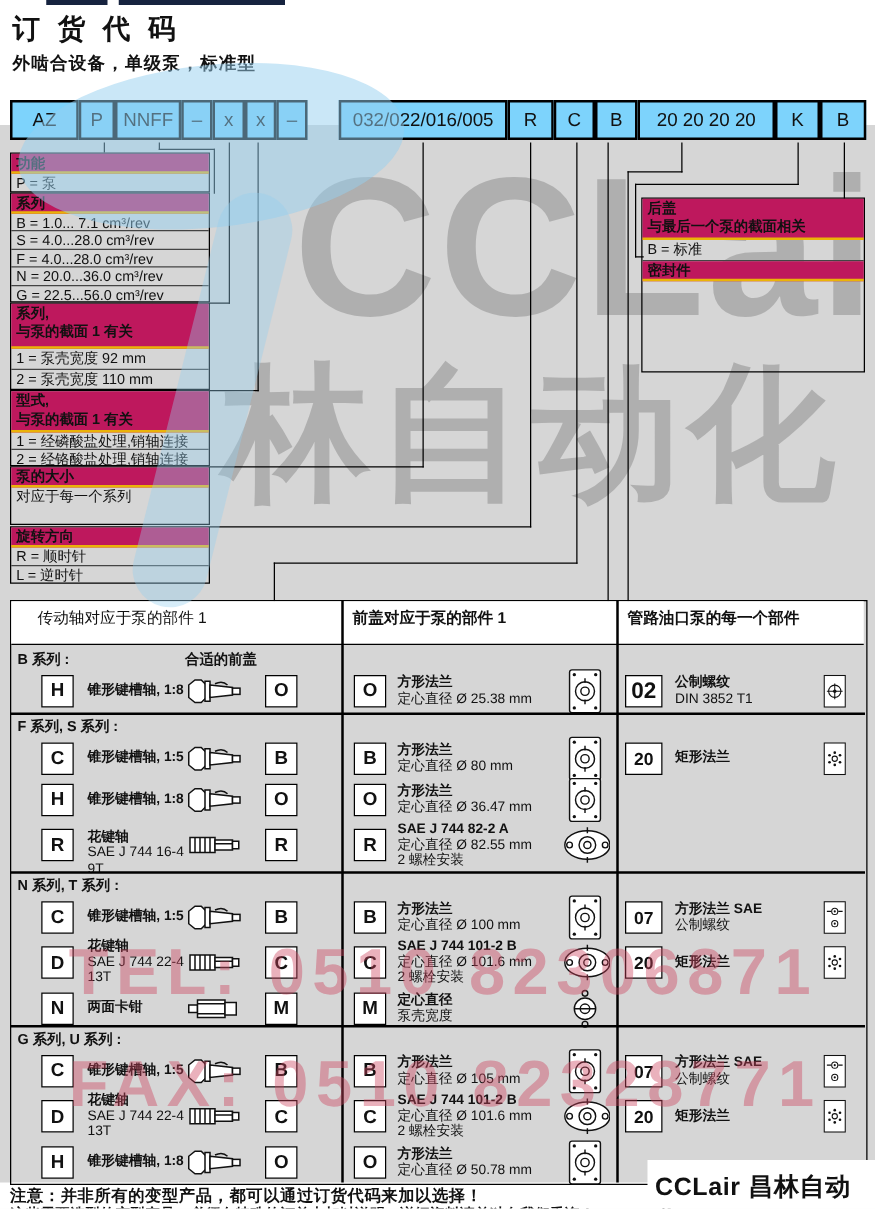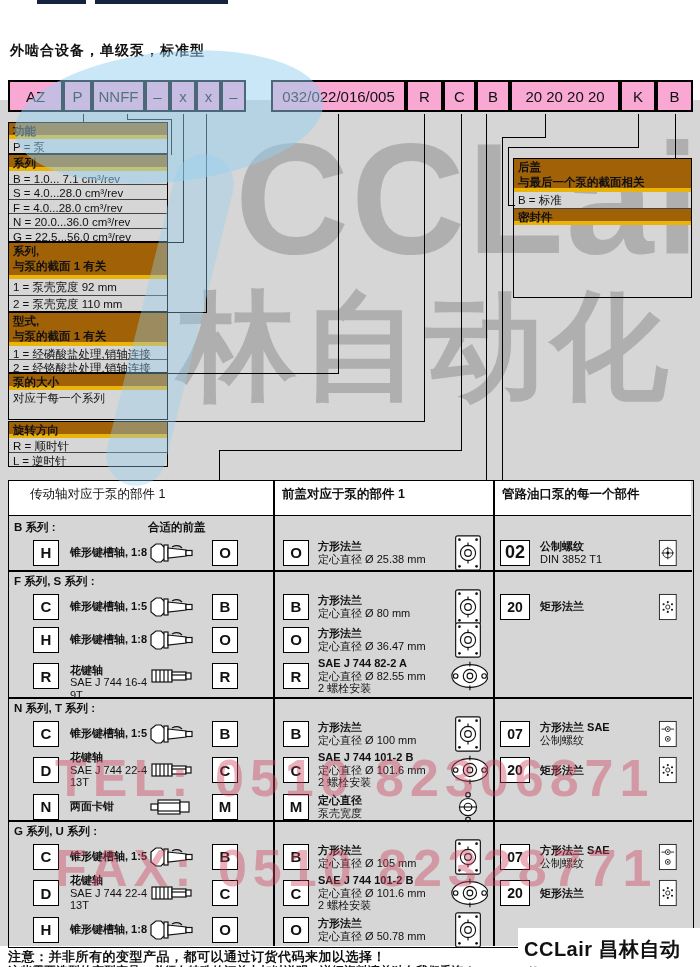--- a/index.html
+++ b/index.html
@@ -3,25 +3,25 @@
 <meta charset="utf-8">
 <style>
   html,body{margin:0;padding:0;background:#fff;}
   body{font-family:"Liberation Sans","DejaVu Sans",sans-serif;color:#111;}
   #page{position:relative;width:700px;height:967px;overflow:hidden;background:#fff;}
   .abs{position:absolute;}
   .grayfield{left:0;top:100px;width:700px;height:846px;background:#d6d6d6;}
   .topbar{background:#16233f;height:4px;top:0;}
   #title{left:10px;top:8px;font-size:22px;font-weight:bold;letter-spacing:4px;}
   #subtitle{left:10px;top:42px;font-size:14px;font-weight:600;letter-spacing:1px;}
-  .codecell{top:80px;height:32px;background:#f9a8d4;border:2px solid #000;box-sizing:border-box;
+  .codecell{top:80px;height:32px;background:#7dd3fc;border:2px solid #000;box-sizing:border-box;
     display:flex;align-items:center;justify-content:center;font-size:15px;font-weight:500;}
   .conn{background:#000;}
   .xbox{border:1.3px solid #000;box-sizing:border-box;background:transparent;}
-  .seg-hdr{background:#a16207;border-bottom:4px solid #eab308;box-sizing:border-box;
+  .seg-hdr{background:#be185d;border-bottom:2px solid #eab308;box-sizing:border-box;
     font-size:11.5px;font-weight:600;padding:1px 4px;line-height:15px;}
   .seg-row{background:transparent;border-bottom:1px solid #444;box-sizing:border-box;
     font-size:11.5px;font-weight:500;padding:1px 4px;line-height:14px;display:flex;align-items:center;}
   .seg-row:last-child,.seg-row.noline{border-bottom:none;}
   .wm-gray{color:rgba(85,85,85,0.30);font-weight:bold;pointer-events:none;white-space:nowrap;}
   .wm-red{color:rgba(205,70,95,0.42);font-weight:bold;font-size:52px;letter-spacing:6px;
     pointer-events:none;white-space:nowrap;z-index:40;}
   .wm-blue{background:rgba(150,208,240,0.5);pointer-events:none;z-index:41;border-radius:50%;}
   .seclabel{position:absolute;font-size:11.5px;font-weight:600;}
   .lbox{position:absolute;width:26px;height:26px;background:#fff;border:1.5px solid #000;
@@ -39,20 +39,21 @@
 
 <div id="page">
   <div class="abs grayfield"></div>
 
   <div class="abs wm-gray" style="left:235px;top:108px;font-size:158px;letter-spacing:2px;">CCLair</div>
   <div class="abs wm-gray" style="left:178px;top:268px;font-size:118px;letter-spacing:6px;">林自动化</div>
 
   <div class="abs topbar" style="left:37px;width:49px;"></div>
   <div class="abs topbar" style="left:95px;width:133px;"></div>
 
+  <div class="abs" id="title">订 货 代 码</div>
   <div class="abs" id="subtitle">外啮合设备，单级泵，标准型</div>
 
   <div id="coderow">
       <div class="abs codecell" style="left:8px;width:55px;">AZ</div>
       <div class="abs codecell" style="left:63px;width:29px;">P</div>
       <div class="abs codecell" style="left:92px;width:53px;">NNFF</div>
       <div class="abs codecell" style="left:145px;width:25px;">–</div>
       <div class="abs codecell" style="left:170px;width:26px;">x</div>
       <div class="abs codecell" style="left:196px;width:25px;">x</div>
       <div class="abs codecell" style="left:221px;width:25px;">–</div>

